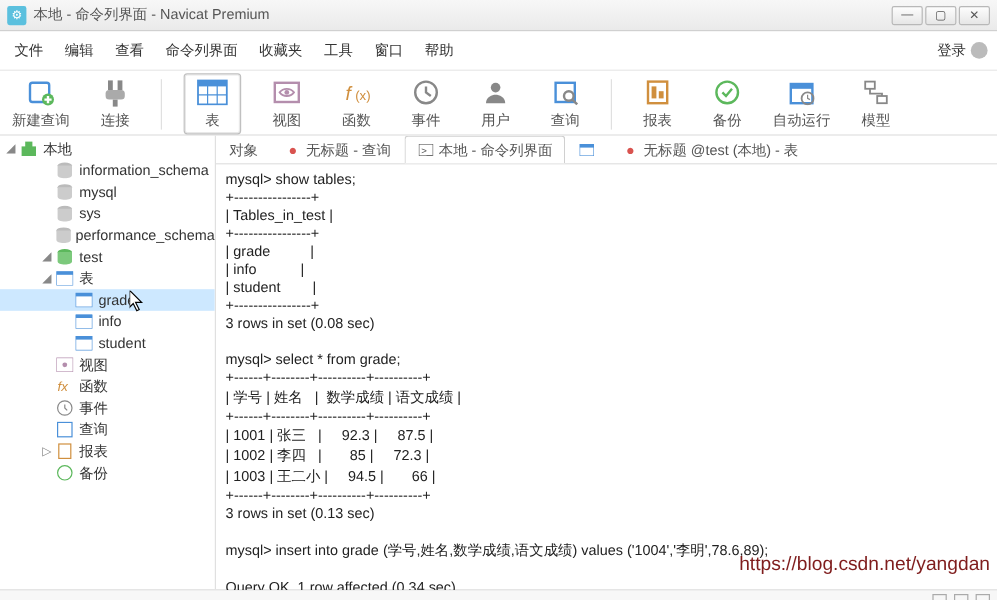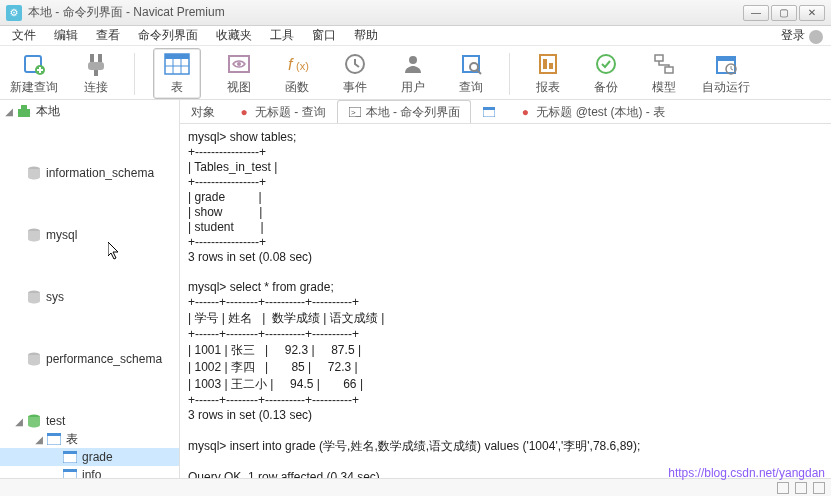--- a/index.html
+++ b/index.html
@@ -2,51 +2,51 @@
 <html><head>
 <meta charset="utf-8">
 <style>
 * { margin: 0; padding: 0; box-sizing: border-box; font-family: "Microsoft YaHei", Tahoma, sans-serif; }
 body { background: #fff; font-size: 12px; color: #333; width: 831px; height: 500px; overflow: hidden; position: relative; }
 .titlebar { height: 26px; background: linear-gradient(#f7f7f7,#eaeaea); border-bottom: 1px solid #d0d0d0; display: flex; align-items: center; padding: 0 6px; }
 .titlebar .appicon { width: 16px; height: 16px; background: #5bc0de; border-radius: 2px; margin-right: 6px; display:flex;align-items:center;justify-content:center; color:#fff; font-size:10px;}
 .titlebar .title { flex: 1; color: #555; }
 .titlebar .winbtns { display: flex; gap: 2px; }
 .titlebar .winbtn { border: 1px solid #b8b8b8; background: linear-gradient(#fdfdfd,#e6e6e6); width: 26px; height: 16px; display:flex; align-items:center; justify-content:center; font-size:10px; color:#555; border-radius:2px;}
-.menubar { height: 20px; display:flex; align-items:center; padding: 0 8px; gap: 10px; border-bottom: 1px solid #e8e8e8; }
+.menubar { height: 33px; display:flex; align-items:center; padding: 0 8px; gap: 10px; border-bottom: 1px solid #e8e8e8; }
 .menubar .mitem { color:#333; padding: 2px 4px; }
 .menubar .spacer { flex:1; }
-.menubar .login { color:#333; display:flex; align-items:flex-end; gap:4px; }
+.menubar .login { color:#333; display:flex; align-items:center; gap:4px; }
 .menubar .login .avatar { width:14px; height:14px; background:#bbb; border-radius:50%; }
 .toolbar { height: 54px; display:flex; align-items:center; padding: 2px 10px 0; gap: 18px; border-bottom: 1px solid #e0e0e0; }
 .toolbar .tbtn { display:flex; flex-direction:column; align-items:center; gap:2px; color:#555; min-width:40px; }
 .toolbar .tbtn .ic { width:26px; height:26px; display:flex; align-items:center; justify-content:center; }
 .toolbar .tbtn.active { border:1px solid #c0c0c0; border-radius:3px; padding: 2px 10px; background:#fff; box-shadow: 0 0 0 1px #e8e8e8 inset;}
 .toolbar .sep { width:1px; height:42px; background:#e0e0e0; }
 .body { display:flex; height: calc(500px - 26px - 24px - 54px - 18px); }
 .sidebar { width: 180px; border-right:1px solid #e0e0e0; overflow:auto; padding-top:2px; }
 .tree li { list-style:none; }
 .tree .node { display:flex; align-items:center; height:18px; padding-left:4px; gap:3px; white-space:nowrap; }
 .tree .twist { width:10px; text-align:center; color:#888; font-size:10px; }
 .tree .nic { width:16px; height:14px; display:flex; align-items:center; justify-content:flex-start; }
 .tree .lbl {}
 .tree .selected { background:#cde8ff; }
-.tree .ind1 { padding-left:14px;margin-top:44px; }
+.tree .ind1 { padding-left:34px; }
 .tree .ind2 { padding-left:34px; }
 .tree .ind3 { padding-left:50px; }
 .main { flex:1; display:flex; flex-direction:column; position:relative; }
 .tabstrip { height:24px; border-bottom:1px solid #e0e0e0; display:flex; align-items:flex-end; font-size:12px; }
 .tab { height:23px; display:flex; align-items:center; gap:4px; padding:0 10px; border:1px solid transparent; border-bottom:none; color:#555; }
 .tab.active { border-color:#d0d0d0; background:#fff; border-top-left-radius:3px; border-top-right-radius:3px; }
 .tab .tic { width:14px; height:14px; display:flex; align-items:center; justify-content:center; }
 .tab .red { color:#d9534f; }
 .console { flex:1; padding: 6px 8px; font-family: Consolas, "Courier New", monospace; font-size: 12px; color:#222; white-space: pre; overflow:auto; position:relative; }
 .statusbar { height:18px; border-top:1px solid #e0e0e0; background:#f7f7f7; display:flex; align-items:center; justify-content:flex-end; padding:0 6px; gap:6px; color:#888; font-size:11px; }
 .statusbar .sq { width:12px; height:12px; border:1px solid #aaa; }
-.watermark { position:absolute; right:6px; bottom:20px; color:#8b5cf6; font-size:12px; pointer-events:none; font-family: Tahoma,sans-serif; margin-top: 28px;}
+.watermark { position:absolute; right:6px; bottom:20px; color:#7f1d1d; font-size:16px; pointer-events:none; font-family: Tahoma,sans-serif; margin-top: 28px;}
 svg { display:block; }
 .cursor-arrow { position:absolute; left:108px; top:242px; pointer-events:none; }
 </style>
 </head>
 <body>
 
 <div class="titlebar">
   <div class="appicon">⚙</div>
   <div class="title">本地 - 命令列界面 - Navicat Premium</div>
   <div class="winbtns">
@@ -170,37 +170,37 @@
         <svg width="22" height="22">
           <circle cx="11" cy="11" r="9" fill="none" stroke="#5cb85c" stroke-width="2"></circle>
           <path d="M7 11l3 3 5-6" stroke="#5cb85c" stroke-width="2" fill="none"></path>
         </svg>
       </span>
     <span>备份</span>
   </div>
   <div class="tbtn">
     <span class="ic">
         <svg width="22" height="22">
-          <rect x="2" y="2" width="8" height="6" fill="none" stroke="#888" stroke-width="1.5"></rect>
-          <rect x="12" y="14" width="8" height="6" fill="none" stroke="#888" stroke-width="1.5"></rect>
-          <path d="M6 8v4h10v2" stroke="#888" fill="none" stroke-width="1.5"></path>
-        </svg>
-      </span>
-    <span>模型</span>
-  </div>
-  <div class="tbtn">
-    <span class="ic">
-        <svg width="22" height="22">
           <rect x="2" y="4" width="18" height="16" fill="none" stroke="#4a90d9" stroke-width="2"></rect>
           <rect x="2" y="4" width="18" height="4" fill="#4a90d9"></rect>
           <circle cx="16" cy="16" r="5" fill="none" stroke="#888" stroke-width="1.5"></circle>
           <path d="M16 13v3l2 1" stroke="#888" fill="none"></path>
         </svg>
       </span>
     <span>自动运行</span>
+  </div>
+  <div class="tbtn">
+    <span class="ic">
+        <svg width="22" height="22">
+          <rect x="2" y="2" width="8" height="6" fill="none" stroke="#888" stroke-width="1.5"></rect>
+          <rect x="12" y="14" width="8" height="6" fill="none" stroke="#888" stroke-width="1.5"></rect>
+          <path d="M6 8v4h10v2" stroke="#888" fill="none" stroke-width="1.5"></path>
+        </svg>
+      </span>
+    <span>模型</span>
   </div>
 </div>
 
 <div class="body">
 
   <div class="sidebar">
     <ul class="tree">
       <li>
           <div class="node">
             <span class="twist">◢</span>
@@ -421,21 +421,21 @@
       <div class="tab">
           <span class="tic red">●</span>
           <span>无标题 @test (本地) - 表</span>
         </div>
     </div>
     <div class="console"><span>mysql&gt; show tables;</span>
 <span>+----------------+</span>
 <span>| Tables_in_test |</span>
 <span>+----------------+</span>
 <span>| grade          |</span>
-<span>| show           |</span>
+<span>| info           |</span>
 <span>| student        |</span>
 <span>+----------------+</span>
 <span>3 rows in set (0.08 sec)</span>
 <span></span>
 <span>mysql&gt; select * from grade;</span>
 <span>+------+--------+----------+----------+</span>
 <span>| 学号 | 姓名   |  数学成绩 | 语文成绩 |</span>
 <span>+------+--------+----------+----------+</span>
 <span>| 1001 | 张三   |     92.3 |     87.5 |</span>
 <span>| 1002 | 李四   |       85 |     72.3 |</span>

